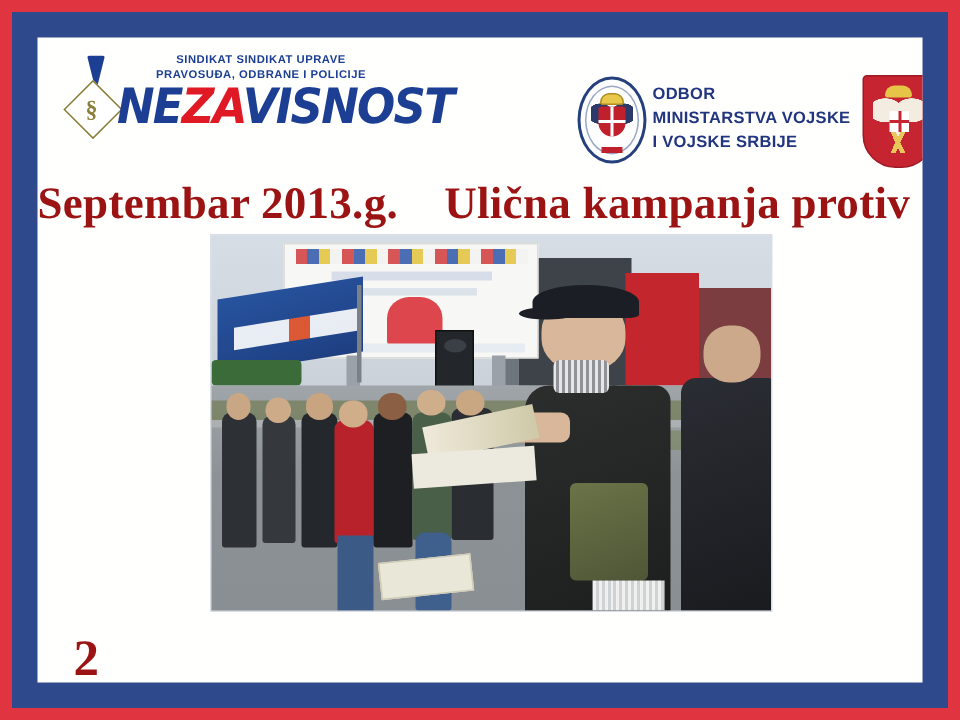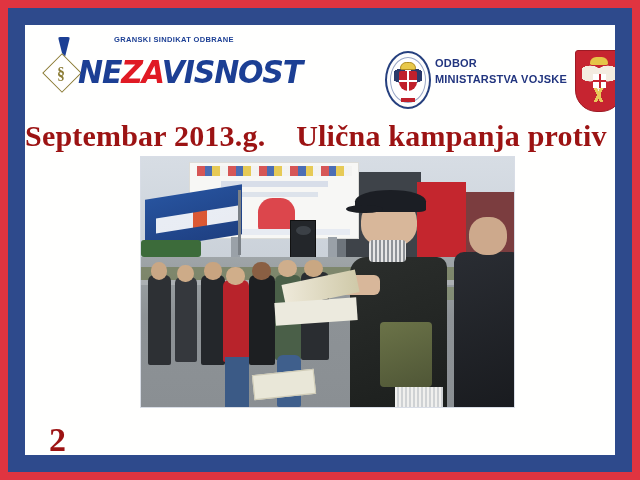--- a/index.html
+++ b/index.html
@@ -259,37 +259,39 @@
   <div id="blue-frame">
     <div id="page">
 
       <div id="header">
 
         <div id="union-logo">
           <div id="excl-dot"></div>
           <div id="diamond"></div>
           <div id="diamond-glyph">§</div>
           <div id="union-top-lines">
-            <div>GRANSKI SINDIKAT ODBRANE</div>
+            <div>SINDIKAT SINDIKAT UPRAVE</div>
+            <div>PRAVOSUĐA, ODBRANE I POLICIJE</div>
           </div>
           <div id="union-word"><span class="b">NE</span><span class="r">ZA</span><span class="b">VISNOST</span></div>
         </div>
 
         <div id="emblem-oval">
           <div class="oval-outer"></div>
           <div class="oval-inner"></div>
           <div class="oval-eagle"></div>
           <div class="oval-crown"></div>
           <div class="oval-shield"></div>
           <div class="oval-base"></div>
         </div>
 
         <div id="committee-text">
           <div>ODBOR</div>
           <div>MINISTARSTVA VOJSKE</div>
+          <div>I VOJSKE SRBIJE</div>
         </div>
 
         <div id="emblem-shield">
           <div class="shield-body"></div>
           <div class="shield-eagle"></div>
           <div class="shield-crown"></div>
           <div class="shield-cross"></div>
           <div class="shield-arms"></div>
         </div>
       </div>

